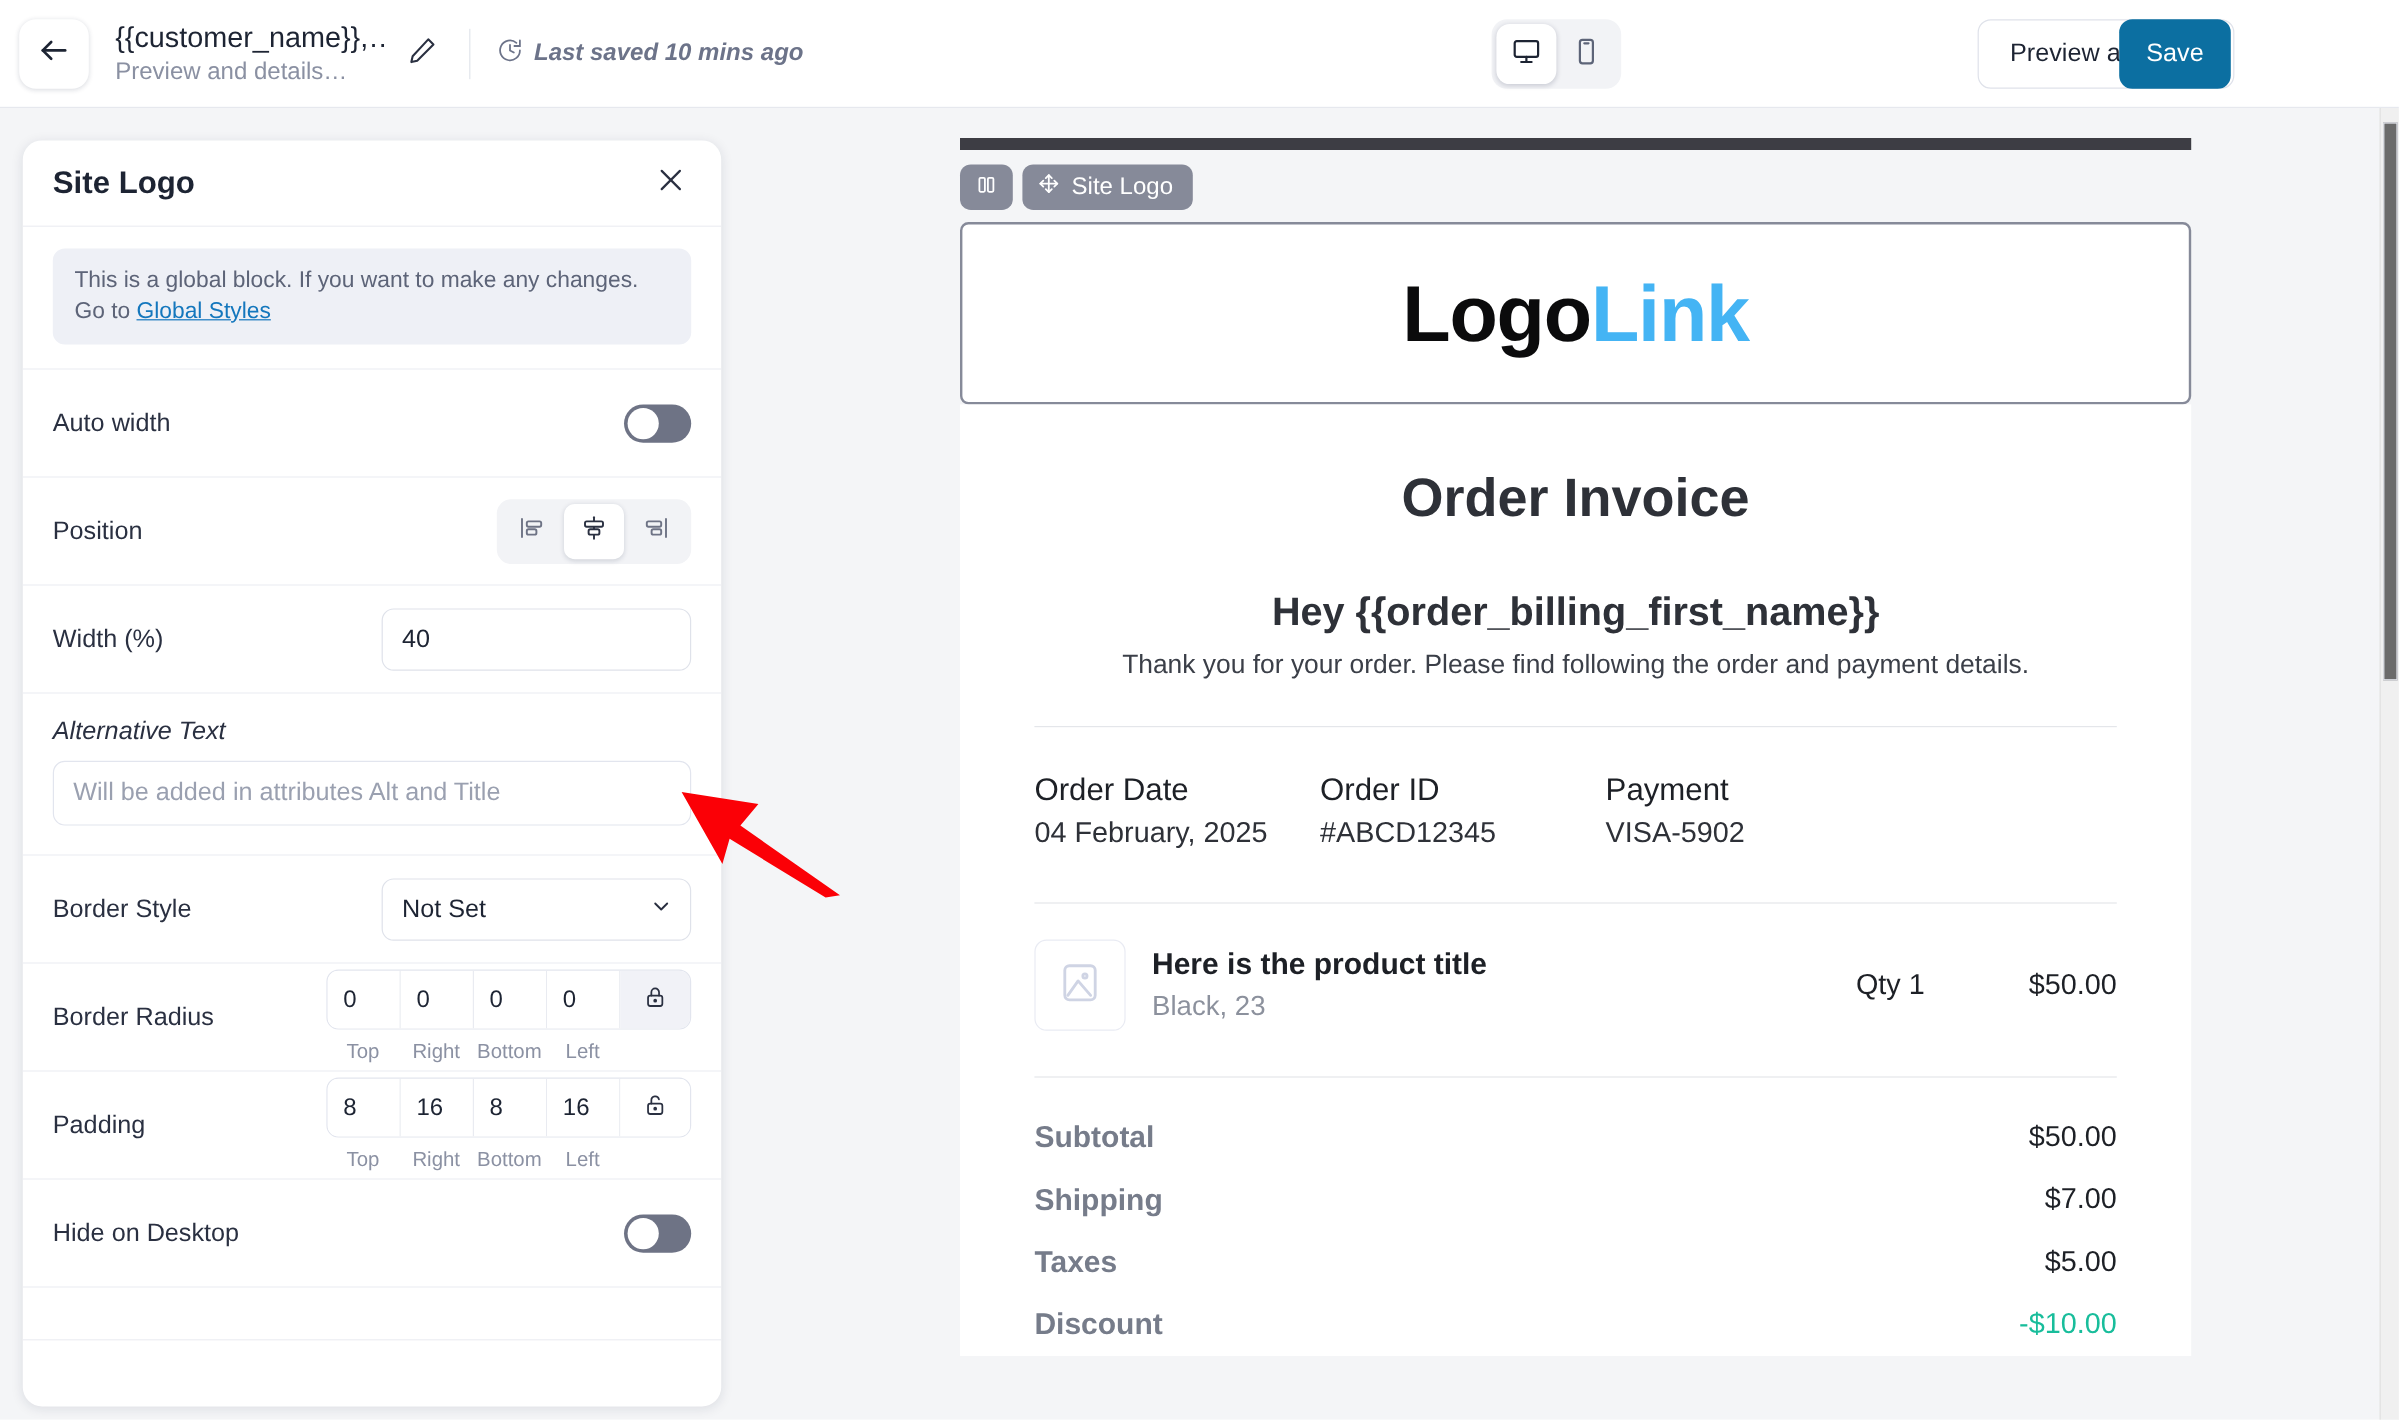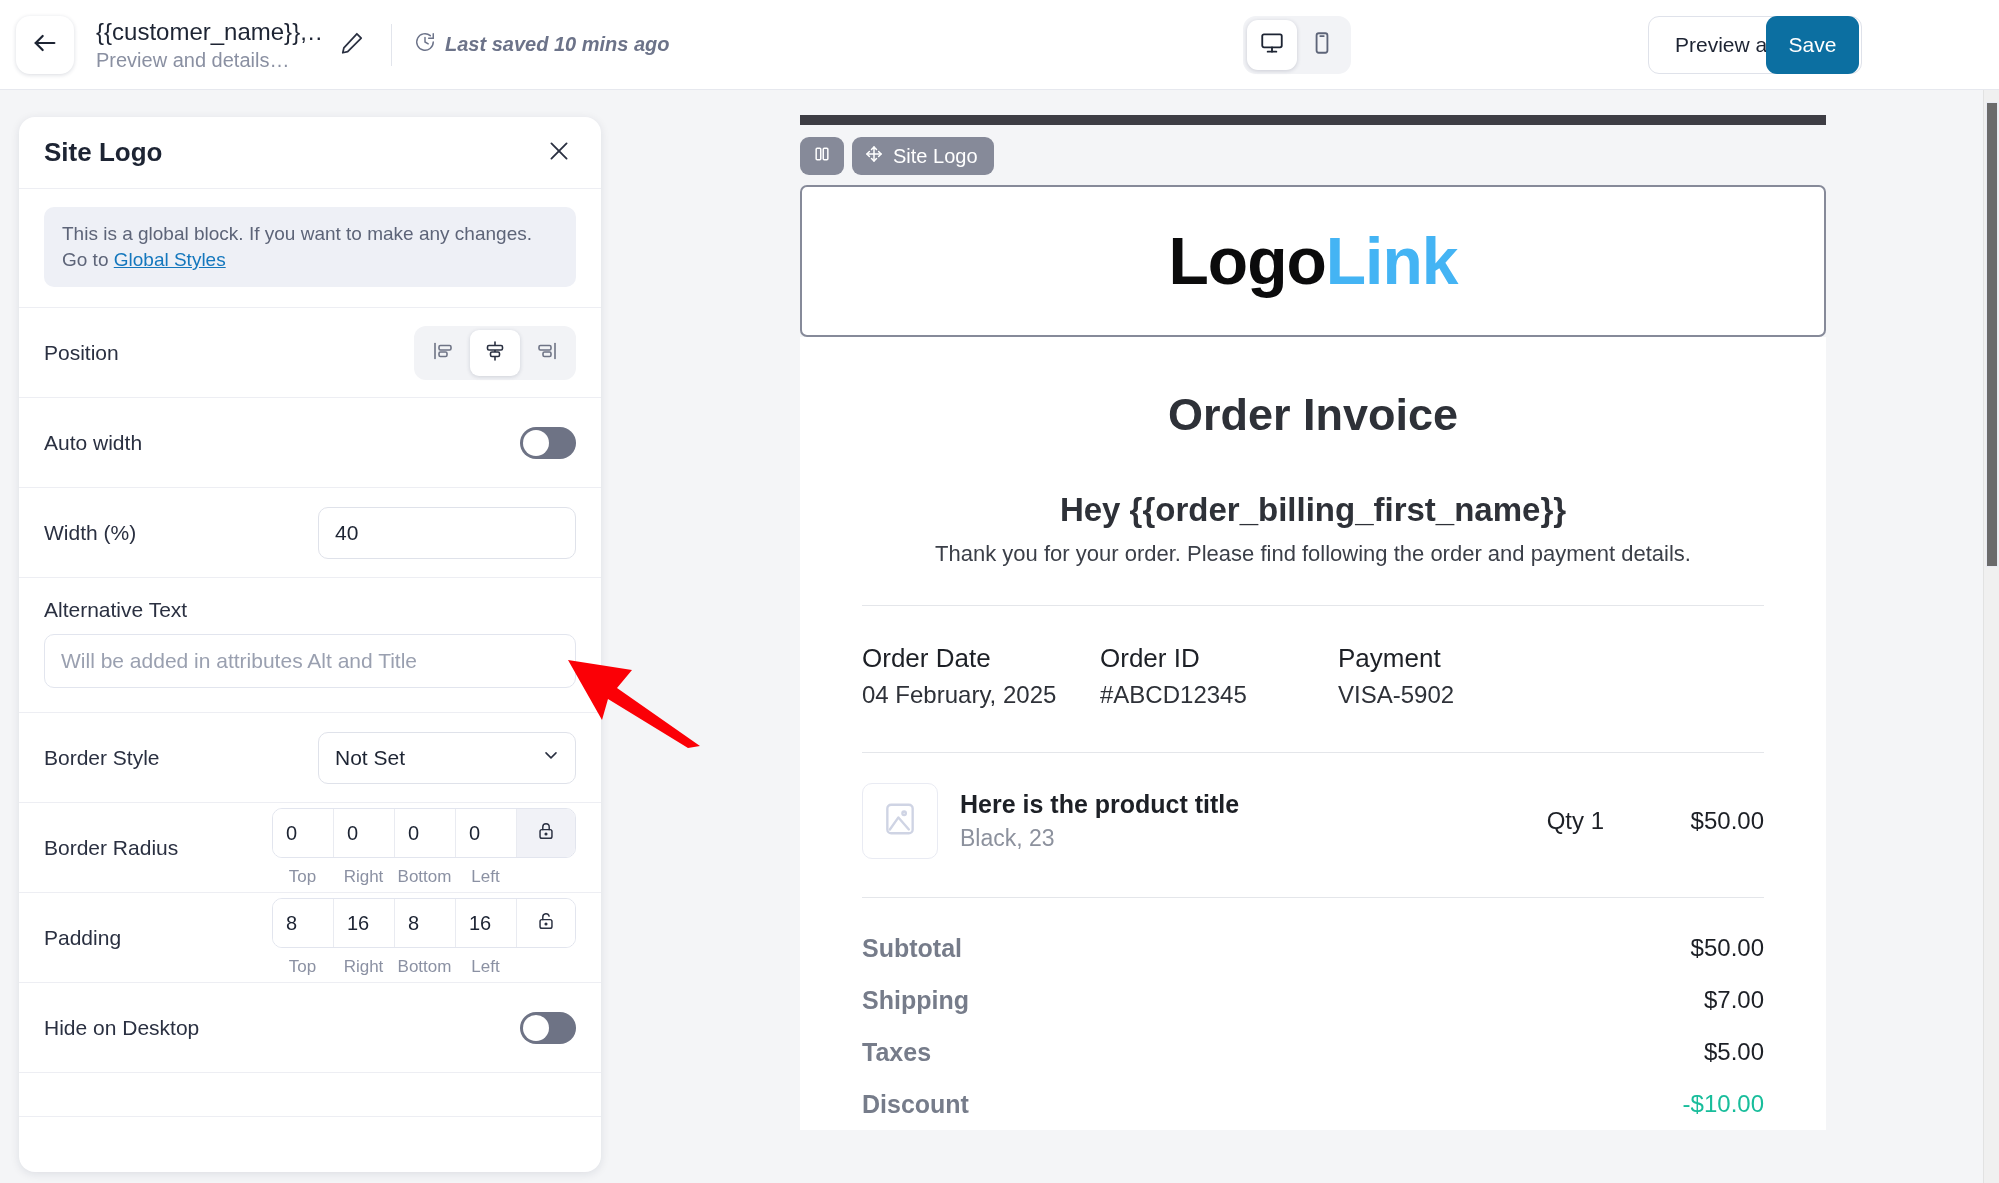--- a/index.html
+++ b/index.html
@@ -126,21 +126,21 @@
 
   .num-input {
     width: 258px; height: 52px;
     border: 1px solid #dfe2ea; border-radius: 10px;
     font-size: 21px; color: #1d2433;
     display: flex; align-items: center; padding: 0 16px;
     background: #ffffff; cursor: text;
   }
 
   .alt-block { padding: 20px 25px 24px 25px; border-bottom: 1px solid #edeef3; }
-  .alt-label { font-size: 21px; color: #2a3041; margin-bottom: 12px; }
+  .alt-label { font-size: 21px; color: #2a3041; margin-bottom: 12px; font-style: italic; }
   .alt-input {
     width: 100%; height: 54px;
     border: 1px solid #e2e5ee; border-radius: 10px;
     display: flex; align-items: center; padding: 0 16px;
     font-size: 21px; color: #9aa0b0; background: #ffffff; cursor: text;
   }
 
   .select-box {
     width: 258px; height: 52px;
     border: 1px solid #dfe2ea; border-radius: 10px;
@@ -337,20 +337,27 @@
             <line x1="5" y1="5" x2="19" y2="19"></line>
               <line x1="19" y1="5" x2="5" y2="19"></line>
           </svg>
         </span>
       </div>
     </div>
 
     <div class="notice-wrap">
       <div class="notice">
         <span>This is a global block. If you want to make any changes. Go to </span><a>Global Styles</a>
+      </div>
+    </div>
+
+    <div class="row">
+      <div class="row-label">Auto width</div>
+      <div class="switch">
+        <div class="knob"></div>
       </div>
     </div>
 
     <div class="row">
       <div class="row-label">Position</div>
       <div class="seggroup">
         <div class="sg">
           <span>
             <svg width="24" height="24" viewBox="0 0 24 24" fill="none" stroke="#6e7385" stroke-width="1.6">
               <line x1="4" y1="4.5" x2="4" y2="19.5" stroke-linecap="round"></line>
@@ -370,27 +377,20 @@
         </div>
         <div class="sg">
           <span>
             <svg width="24" height="24" viewBox="0 0 24 24" fill="none" stroke="#6e7385" stroke-width="1.6">
               <line x1="20" y1="4.5" x2="20" y2="19.5" stroke-linecap="round"></line>
               <rect x="4" y="6.5" width="12" height="4.5" rx="1.4"></rect>
               <rect x="8" y="13" width="8" height="4.5" rx="1.4"></rect>
             </svg>
           </span>
         </div>
-      </div>
-    </div>
-
-    <div class="row">
-      <div class="row-label">Auto width</div>
-      <div class="switch">
-        <div class="knob"></div>
       </div>
     </div>
 
     <div class="row">
       <div class="row-label">Width (%)</div>
       <div class="num-input">40</div>
     </div>
 
     <div class="alt-block">
       <div class="alt-label">Alternative Text</div>

